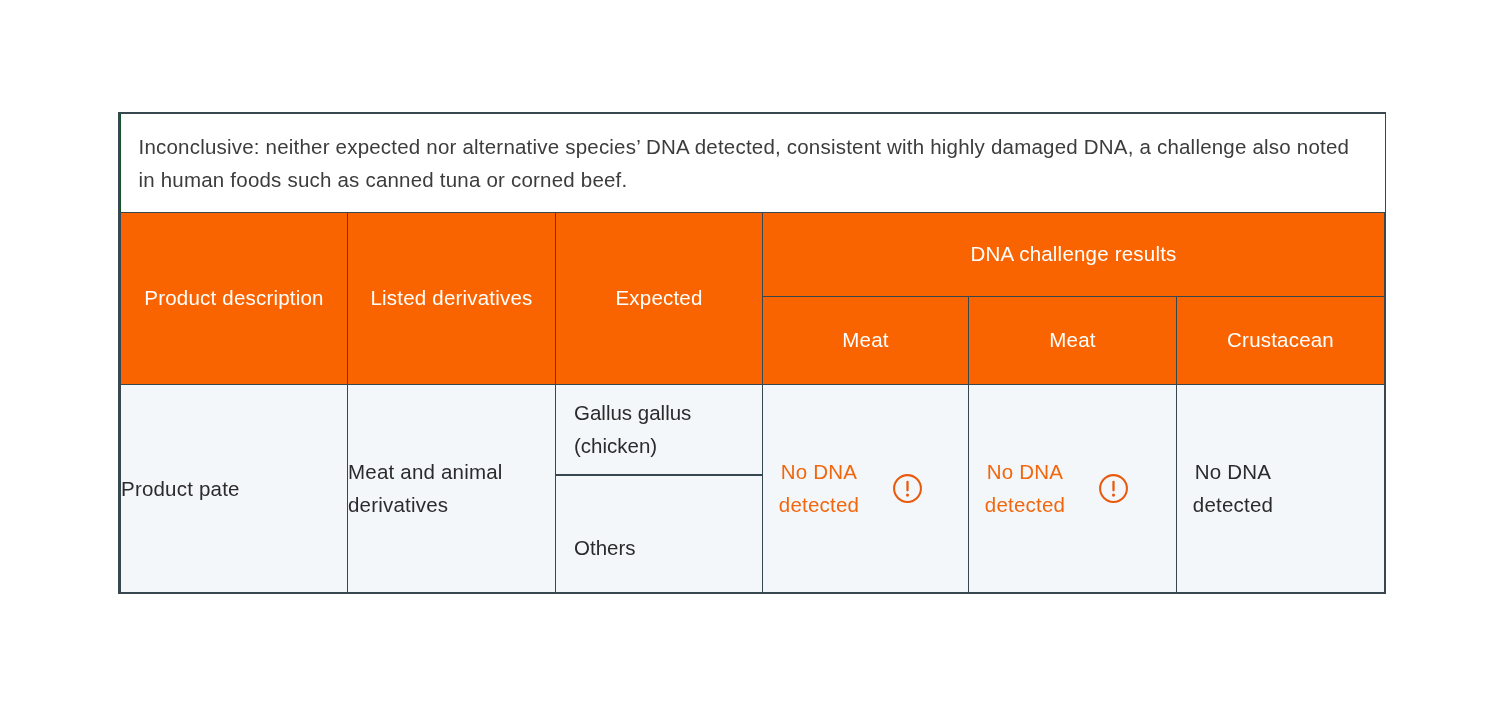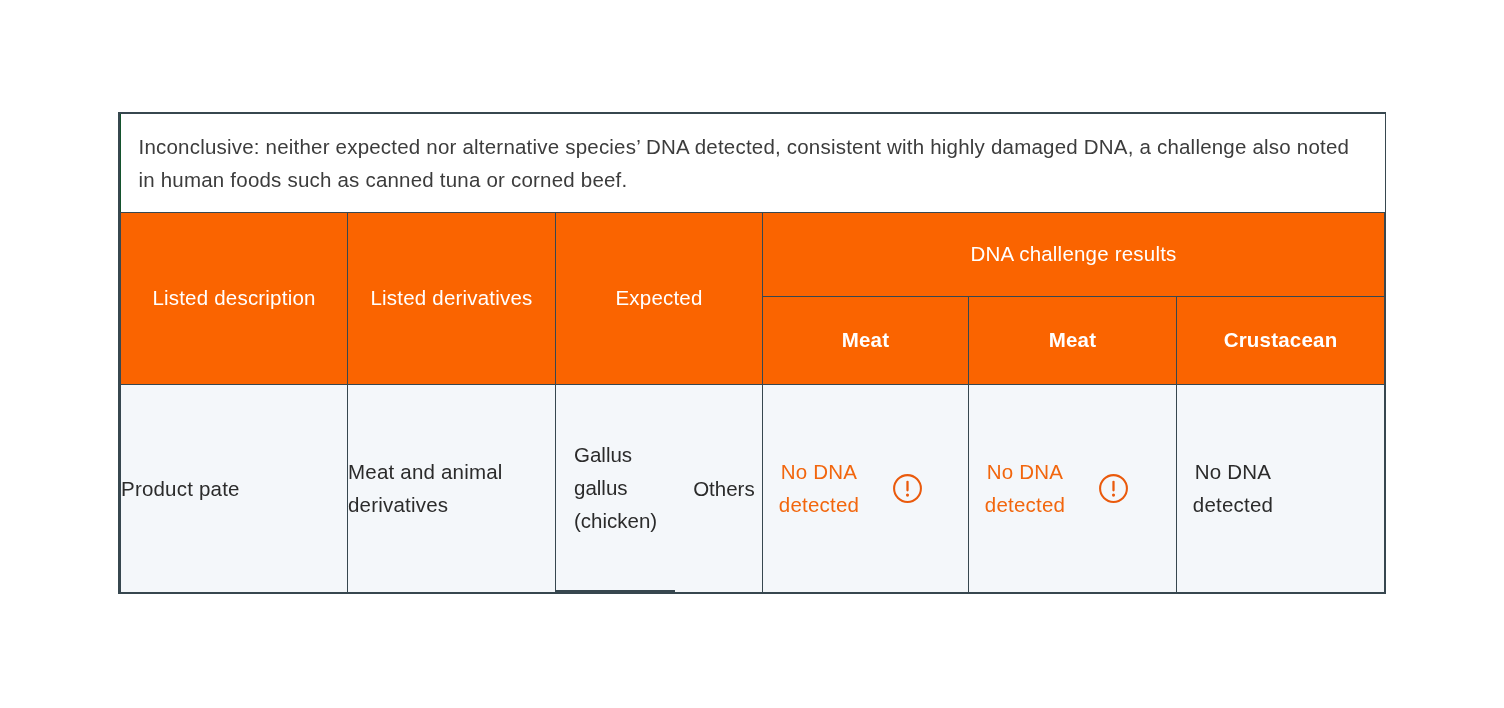--- a/index.html
+++ b/index.html
@@ -65,21 +65,20 @@
     text-align: center;
     font-size: 20.5px;
     line-height: 30px;
     letter-spacing: 0.01em;
   }
   .hdr-group {
     height: 84px;
   }
   .hdr-sub {
     height: 88px;
-    font-weight: bold;
   }
   .hdr-tall {
     height: 172px;
   }
 
   
   .body-cell {
     background: #f4f7fa;
     color: #2b2b2b;
     font-size: 20.5px;
@@ -93,21 +92,22 @@
   
   .split-cell {
     background: #f4f7fa;
     padding: 0;
     height: 208px;
   }
   .split-inner {
     width: 100%;
     height: 100%;
     display: flex;
-    flex-direction: row;
+    flex-direction: column;
+    gap: 27px;
   }
   .split-part {
     flex: 1 1 0;
     display: flex;
     align-items: center;
     padding: 0 18px;
     font-size: 20.5px;
     line-height: 33px;
     color: #2b2b2b;
     box-sizing: border-box;
@@ -154,21 +154,21 @@
 
     <tbody>
         <tr>
       <td class="caption-cell" colspan="6">
         <div class="caption-text">Inconclusive: neither expected nor alternative species’ DNA detected, consistent with highly damaged DNA, a challenge also noted in human foods such as canned tuna or corned beef.</div>
       </td>
     </tr>
 
     <tr>
       <td class="hdr hdr-tall" rowspan="2">
-        <span>Listed description</span>
+        <span>Product description</span>
       </td>
       <td class="hdr hdr-tall" rowspan="2">
         <span>Listed derivatives</span>
       </td>
       <td class="hdr hdr-tall" rowspan="2">
         <span>Expected</span>
       </td>
       <td class="hdr hdr-group" colspan="3">
         <span>DNA challenge results</span>
       </td>

